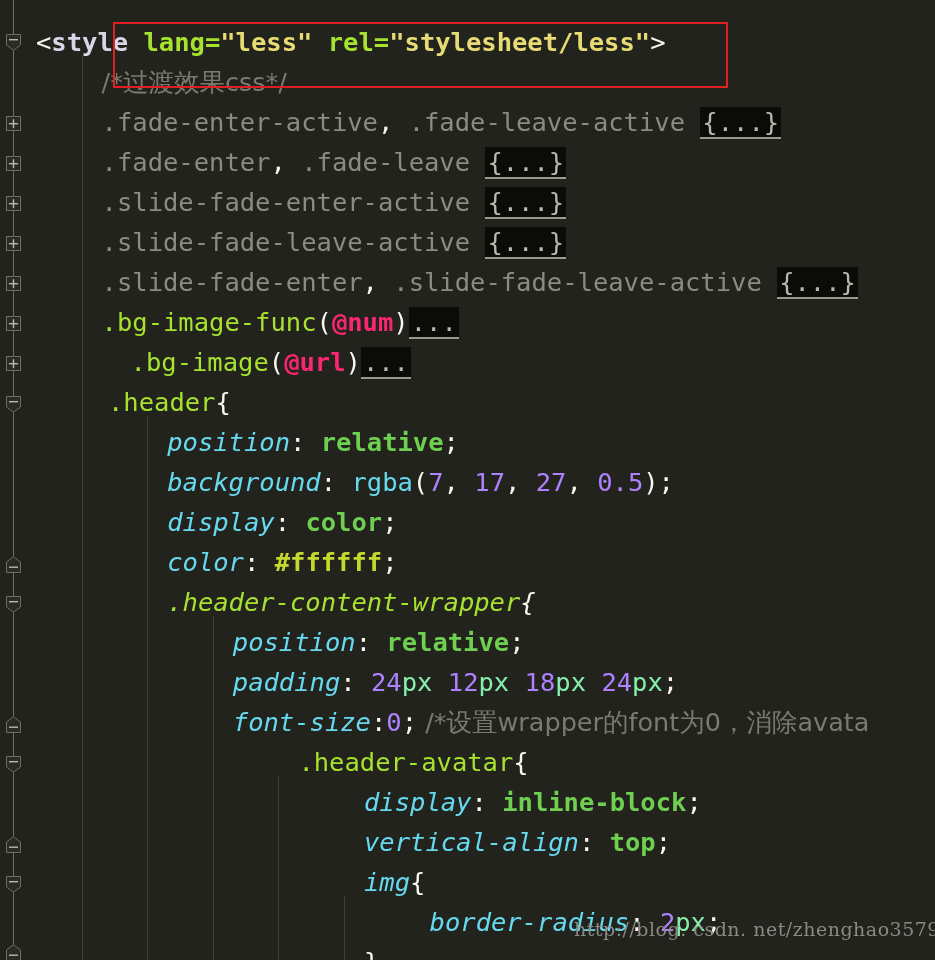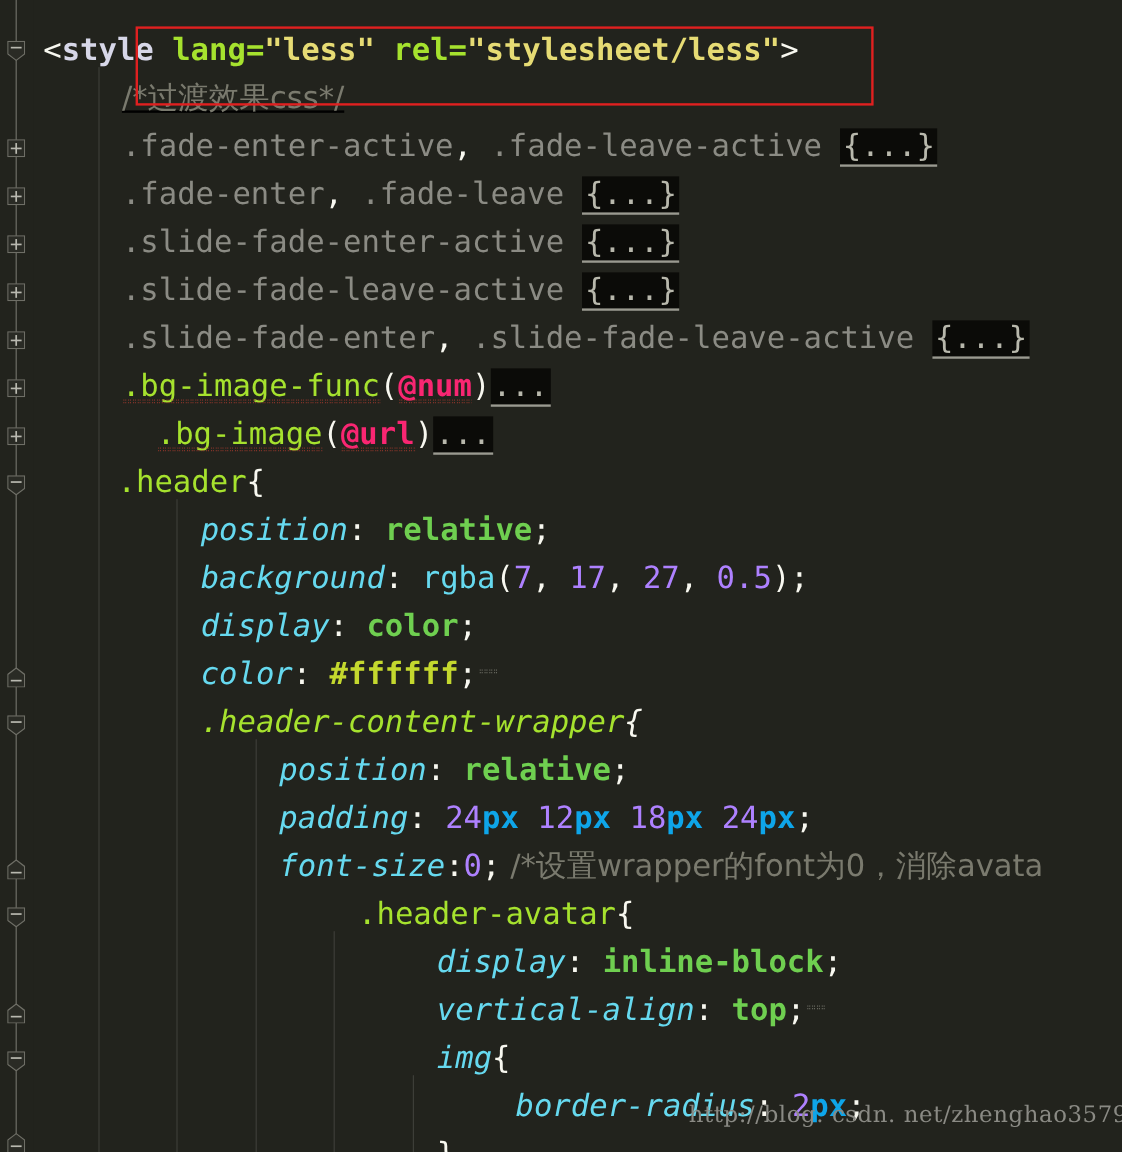--- a/index.html
+++ b/index.html
@@ -75,21 +75,21 @@
   .t-punc      { color: #f8f8f0; }
   .t-tag       { color: #d7d7e8; font-weight: bold; }
   .t-attr      { color: #a6e22e; font-weight: bold; }
   .t-str       { color: #e6db74; font-weight: bold; }
   .t-comment   { color: #7a7a6e; }
   .t-sel-dim   { color: #8b8b84; }
   .t-sel       { color: #a6e22e; }
   .t-prop      { color: #66d9ef; font-style: italic; }
   .t-val       { color: #6fcf50; font-weight: bold; }
   .t-num       { color: #ae81ff; }
-  .t-unit      { color: #0ea5e9; font-weight: bold; }
+  .t-unit      { color: #86efac; font-weight: normal; }
   .t-fn        { color: #66d9ef; }
   .t-var       { color: #f92672; font-weight: bold; }
   .t-hex       { color: #c4d82e; font-weight: bold; }
   .t-colon     { color: #f8f8f0; }
 
   
   .squiggle {
     position: relative;
     text-decoration: none;
   }
@@ -270,29 +270,29 @@
       <div class="fold-marker" style="top: 944px;">
         <svg width="15" height="17" viewBox="0 0 15 17">
           <path d="M7.5 0.7 L14.5 6 V16.5 H0.5 V6 Z" fill="#2a2b25" stroke="#6e6e66" stroke-width="1"></path>
           <rect x="3" y="10.5" width="9" height="1.4" fill="#b9b9b0"></rect>
         </svg>
       </div>
     </div>
 
   <div id="code">
       <div class="line" style="top: 22px; left: 8px;"><span class="t-punc">&lt;</span><span class="t-tag">style</span><span class="t-punc"> </span><span class="t-attr">lang</span><span class="t-attr">=</span><span class="t-str">"less"</span><span class="t-punc"> </span><span class="t-attr">rel</span><span class="t-attr">=</span><span class="t-str">"stylesheet/less"</span><span class="t-punc">&gt;</span></div>
-      <div class="line" style="top: 62px; left: 73.6px; text-decoration: underline;"><span class="t-comment cjk">/*过渡效果css*/</span></div>
+      <div class="line" style="top: 62px; left: 73.6px;"><span class="t-comment cjk">/*过渡效果css*/</span></div>
       <div class="line" style="top: 102px; left: 73.6px;"><span class="t-sel-dim">.fade-enter-active</span><span class="t-punc">,</span><span class="t-sel-dim"> .fade-leave-active </span><span class="folded">{...}</span></div>
       <div class="line" style="top: 142px; left: 73.6px;"><span class="t-sel-dim">.fade-enter</span><span class="t-punc">,</span><span class="t-sel-dim"> .fade-leave </span><span class="folded">{...}</span></div>
       <div class="line" style="top: 182px; left: 73.6px; text-align: right;"><span class="t-sel-dim">.slide-fade-enter-active </span><span class="folded">{...}</span></div>
       <div class="line" style="top: 222px; left: 73.6px;"><span class="t-sel-dim">.slide-fade-leave-active </span><span class="folded">{...}</span></div>
       <div class="line" style="top: 262px; left: 73.6px;"><span class="t-sel-dim">.slide-fade-enter</span><span class="t-punc">,</span><span class="t-sel-dim"> .slide-fade-leave-active </span><span class="folded">{...}</span></div>
       <div class="line" style="top: 302px; left: 73.6px;"><span class="t-sel squiggle">.bg-image-func</span><span class="t-punc">(</span><span class="t-var squiggle">@num</span><span class="t-punc">)</span><span class="folded">...</span></div>
       <div class="line" style="top: 342px; left: 73.6px; margin-left: 29px;"><span class="t-sel squiggle">.bg-image</span><span class="t-punc">(</span><span class="t-var squiggle">@url</span><span class="t-punc">)</span><span class="folded">...</span></div>
-      <div class="line" style="top: 382px; left: 70px;"><span class="t-sel">.header</span><span class="t-punc">{</span></div>
+      <div class="line" style="top: 382px; left: 80px;"><span class="t-sel">.header</span><span class="t-punc">{</span></div>
       <div class="line" style="top: 422px; left: 139.2px;"><span class="t-prop">position</span><span class="t-colon">:</span><span class="t-punc"> </span><span class="t-val">relative</span><span class="t-punc">;</span></div>
       <div class="line" style="top: 462px; left: 139.2px;"><span class="t-prop">background</span><span class="t-colon">:</span><span class="t-punc"> </span><span class="t-fn">rgba</span><span class="t-punc">(</span><span class="t-num">7</span><span class="t-punc">,</span><span class="t-punc"> </span><span class="t-num">17</span><span class="t-punc">,</span><span class="t-punc"> </span><span class="t-num">27</span><span class="t-punc">,</span><span class="t-punc"> </span><span class="t-num">0.5</span><span class="t-punc">)</span><span class="t-punc">;</span></div>
       <div class="line" style="top: 502px; left: 139.2px;"><span class="t-prop">display</span><span class="t-colon">:</span><span class="t-punc"> </span><span class="t-val">color</span><span class="t-punc">;</span></div>
       <div class="line" style="top: 542px; left: 139.2px;"><span class="t-prop">color</span><span class="t-colon">:</span><span class="t-punc"> </span><span class="t-hex">#ffffff</span><span class="t-punc">;</span><span class="squiggle-mini squiggle-grey"></span></div>
       <div class="line" style="top: 582px; left: 139.2px; font-style: italic;"><span class="t-sel">.header-content-wrapper</span><span class="t-punc">{</span></div>
       <div class="line" style="top: 622px; left: 204.8px;"><span class="t-prop">position</span><span class="t-colon">:</span><span class="t-punc"> </span><span class="t-val">relative</span><span class="t-punc">;</span></div>
       <div class="line" style="top: 662px; left: 204.8px;"><span class="t-prop">padding</span><span class="t-colon">:</span><span class="t-punc"> </span><span class="t-num">24</span><span class="t-unit">px</span><span class="t-punc"> </span><span class="t-num">12</span><span class="t-unit">px</span><span class="t-punc"> </span><span class="t-num">18</span><span class="t-unit">px</span><span class="t-punc"> </span><span class="t-num">24</span><span class="t-unit">px</span><span class="t-punc">;</span></div>
       <div class="line" style="top: 702px; left: 204.8px; text-align: right;"><span class="t-prop">font-size</span><span class="t-colon">:</span><span class="t-num">0</span><span class="t-punc">;</span><span class="t-comment cjk"> /*设置wrapper的font为0，消除avata</span></div>
       <div class="line" style="top: 742px; left: 270.4px;"><span class="t-sel">.header-avatar</span><span class="t-punc">{</span></div>
       <div class="line" style="top: 782px; left: 336px;"><span class="t-prop">display</span><span class="t-colon">:</span><span class="t-punc"> </span><span class="t-val">inline-block</span><span class="t-punc">;</span></div>

